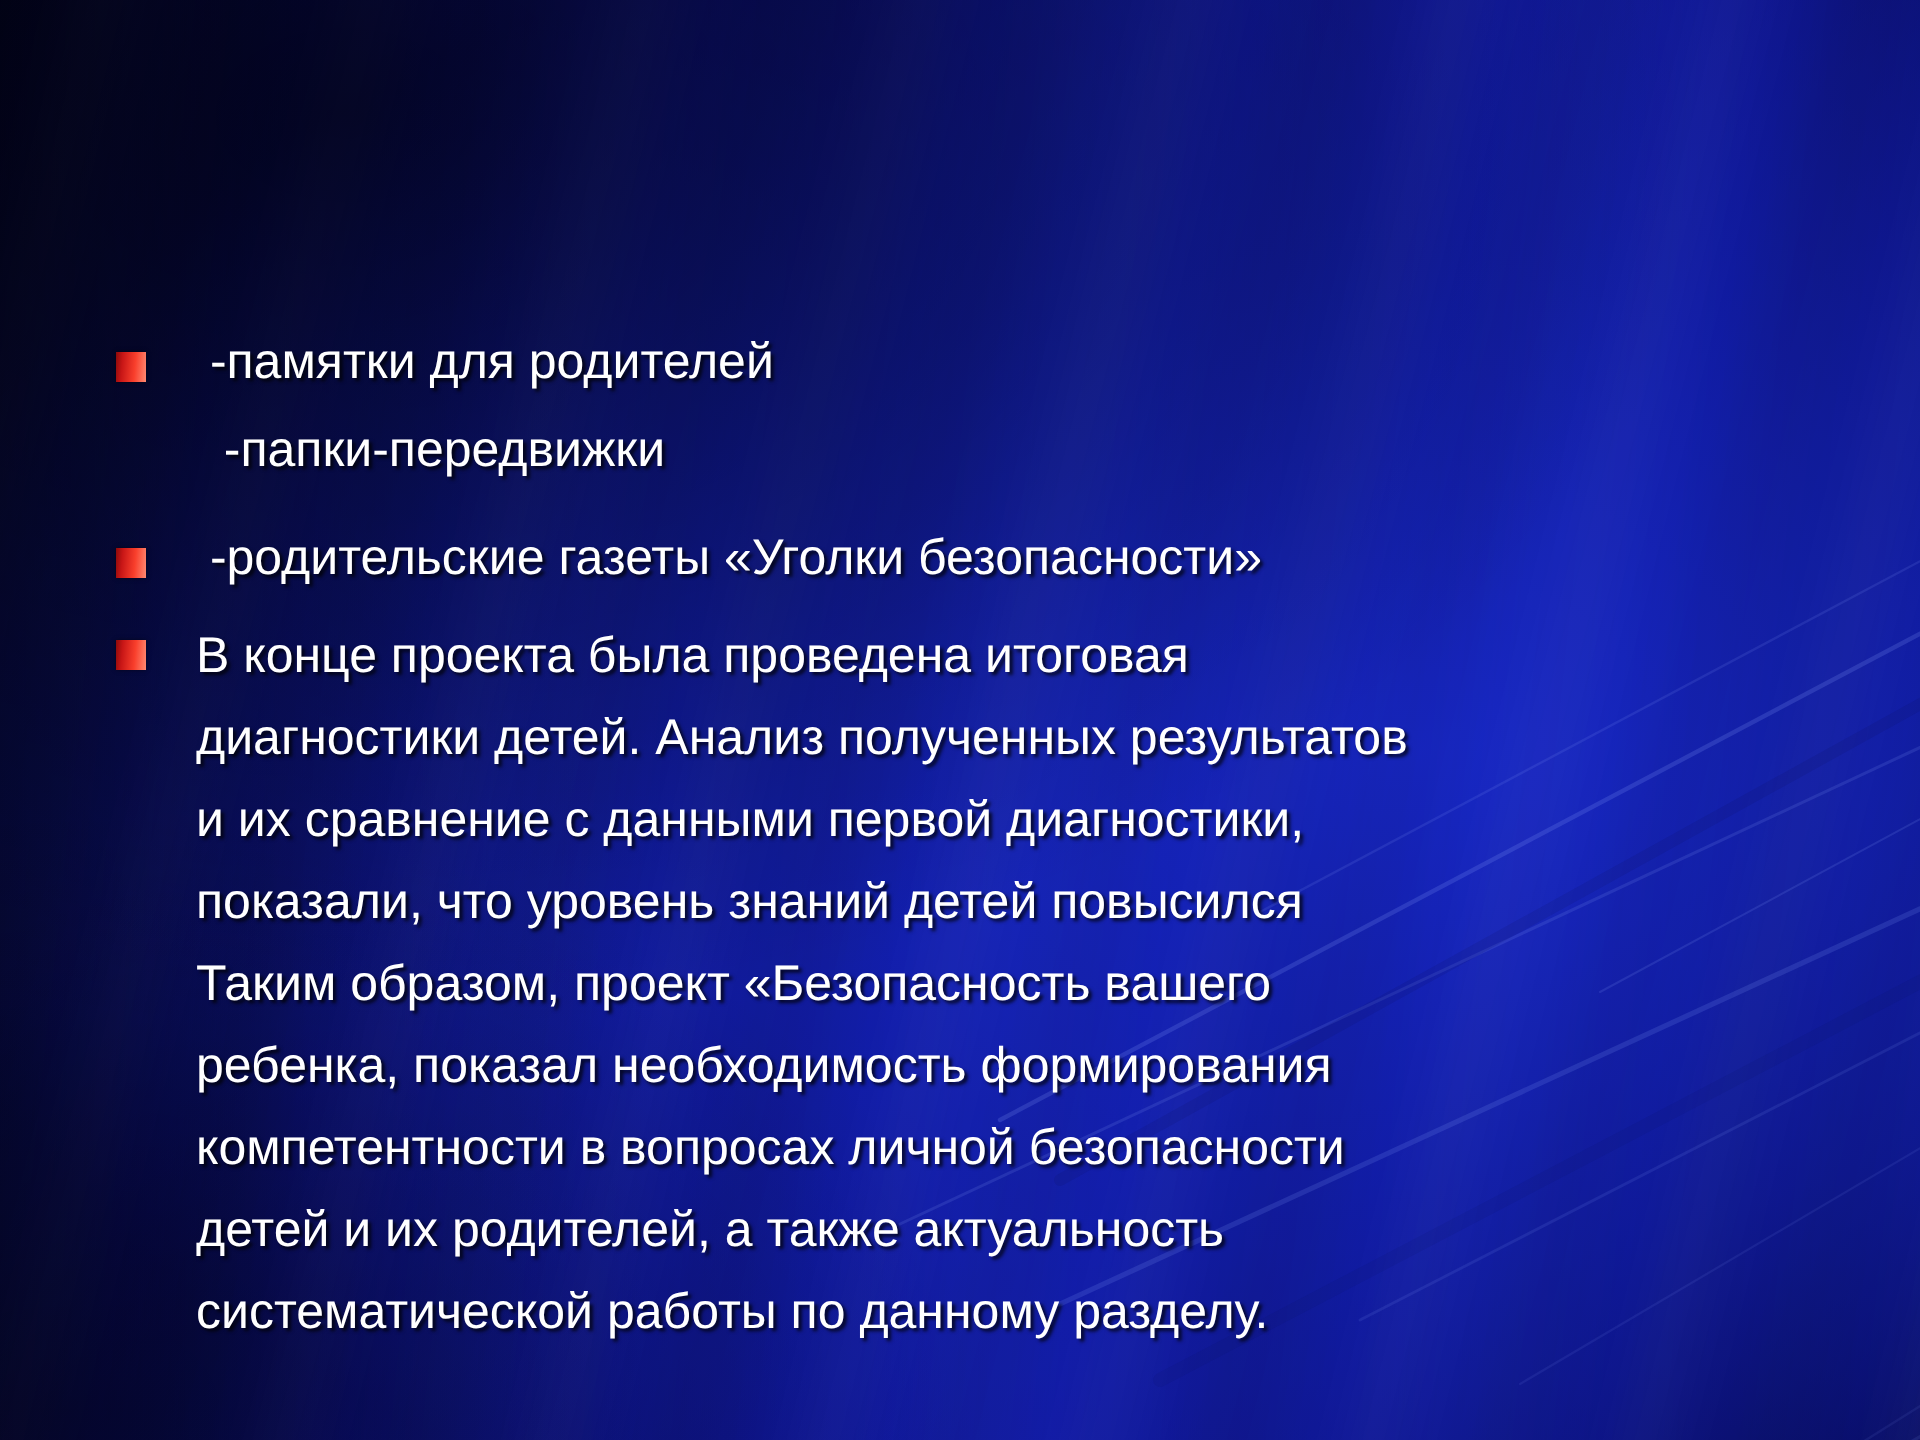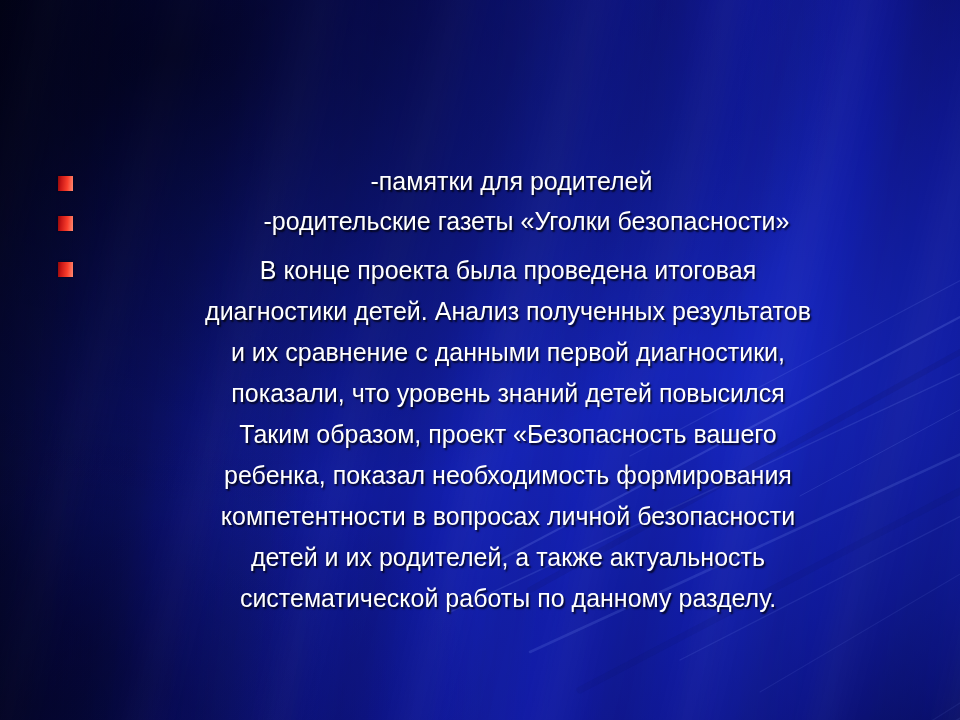--- a/index.html
+++ b/index.html
@@ -115,21 +115,20 @@
     left: 52px;
     top: 164px;
     width: 866px;
   }
 
   .line {
     position: relative;
     display: flex;
     align-items: flex-start;
     min-height: 34px;
-    text-align: center;
   }
 
   .bullet-cell {
     flex: 0 0 46px;
     height: 30px;
     position: relative;
   }
 
   .bullet {
     position: absolute;
@@ -150,21 +149,21 @@
     white-space: pre;
   }
 
   .para-block .line-text {
     white-space: pre-line;
     line-height: 41px;
   }
 
   .line.l1 { margin-top: 0; }
   .line.l2 { margin-top: 10px; }
-  .line.l3 { margin-top: 6px; gap: 30px; }
+  .line.l3 { margin-top: 20px; }
   .line.l4 { margin-top: 12px; }
 </style>
 </head>
 <body>
 
 <div id="slide">
 
   <div class="drape"></div>
   <div class="drape2"></div>
   <div class="vignette"></div>
@@ -192,20 +191,24 @@
 
     <div class="body">
 
       <div class="line l1">
         <div class="bullet-cell">
           <span class="bullet"></span>
         </div>
         <div class="line-text"> -памятки для родителей</div>
       </div>
 
+      <div class="line l2">
+        <div class="bullet-cell"></div>
+        <div class="line-text">  -папки-передвижки</div>
+      </div>
 
       <div class="line l3">
         <div class="bullet-cell">
           <span class="bullet"></span>
         </div>
         <div class="line-text"> -родительские газеты «Уголки безопасности»</div>
       </div>
 
       <div class="line l4 para-block">
         <div class="bullet-cell">

